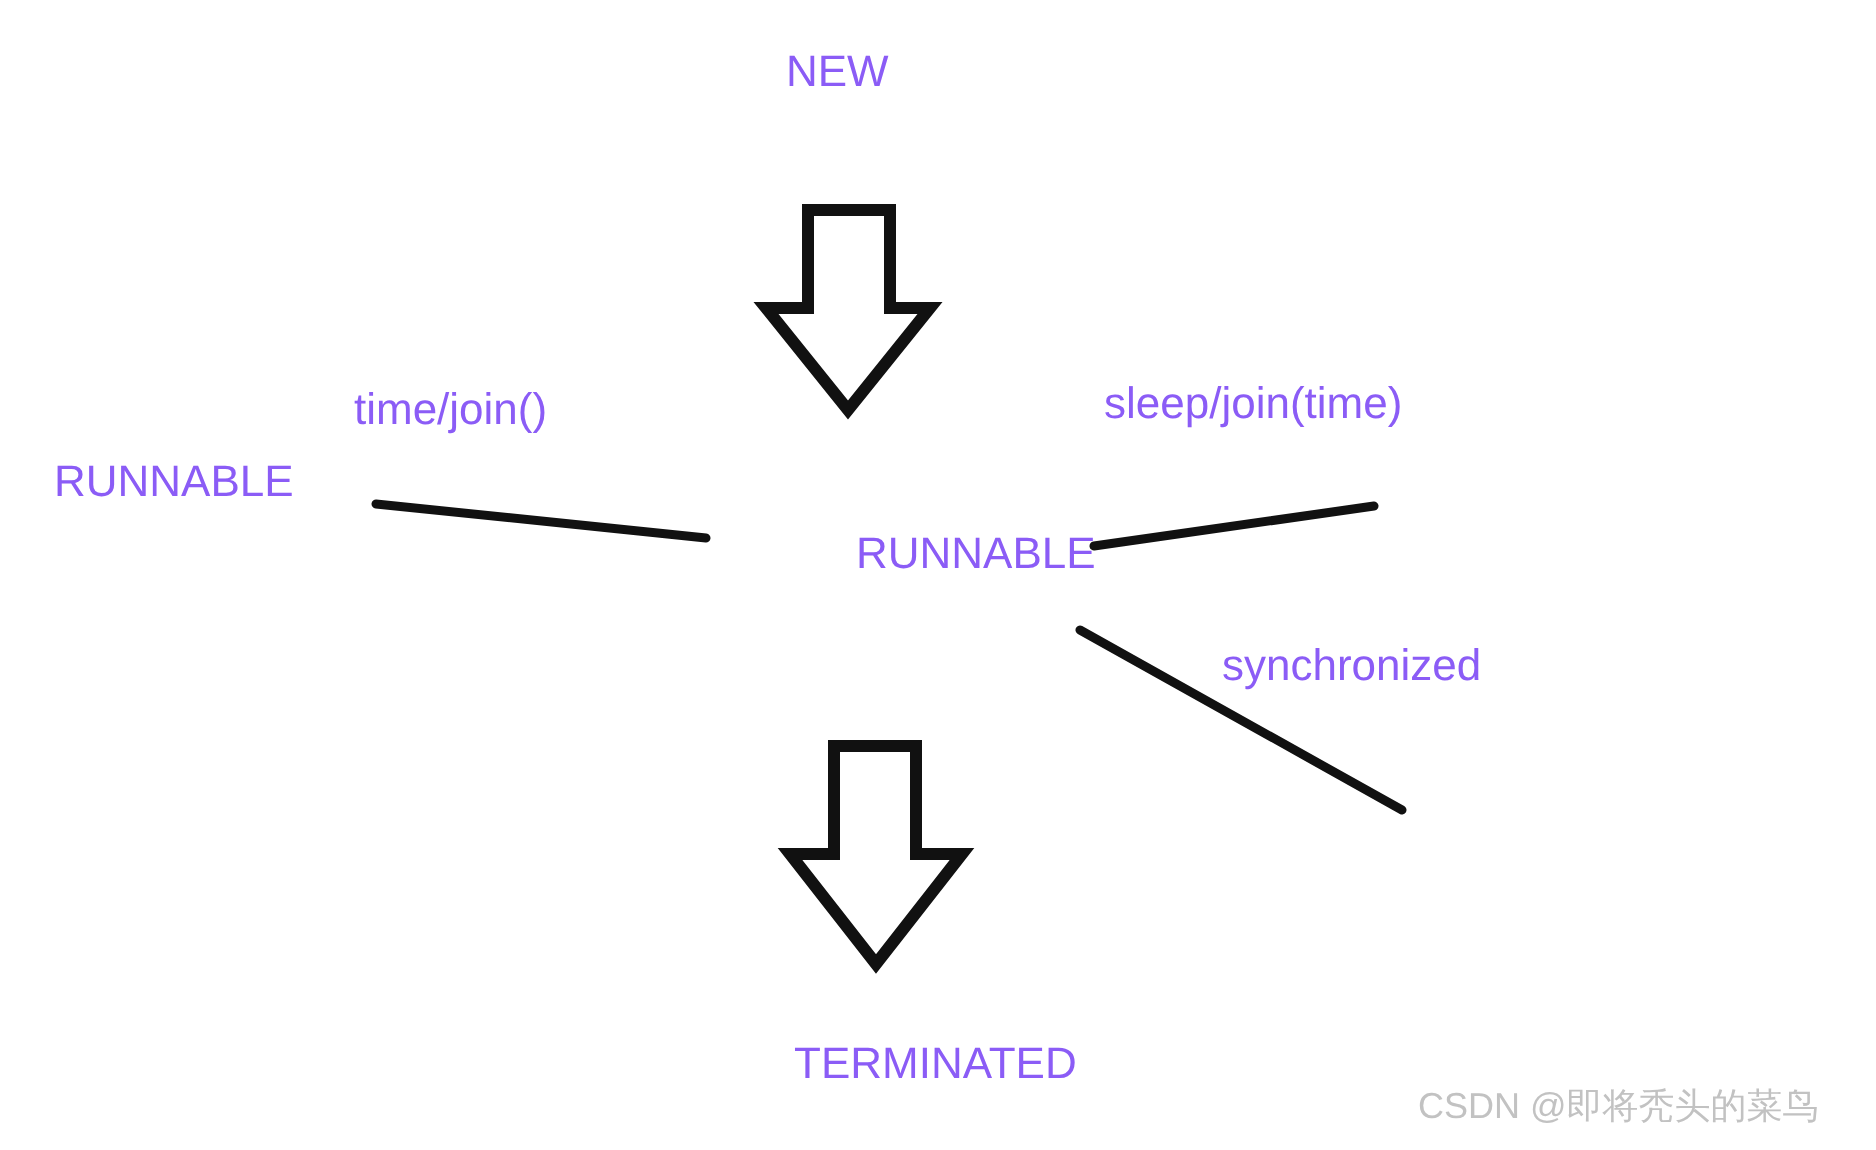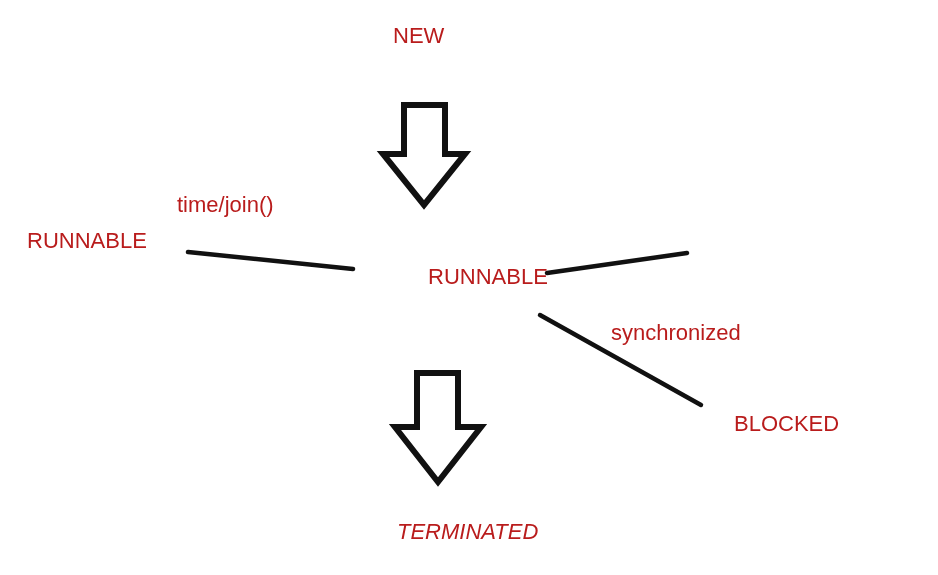--- a/index.html
+++ b/index.html
@@ -30,21 +30,21 @@
   }
   .edge {
     stroke: #111111;
     stroke-width: 4.5;
     stroke-linecap: round;
   }
   .label {
     position: absolute;
     font-size: 22px;
     line-height: 1;
-    color: #b91c1c;
+    color: #8b5cf6;
     white-space: nowrap;
   }
   .watermark {
     position: absolute;
     left: 709px;
     top: 544px;
     font-size: 18px;
     line-height: 1.1;
     color: #c2c2c2;
     text-shadow: 1px 1px 0 #ffffff;
@@ -64,23 +64,24 @@
     <line class="edge" x1="540" y1="315" x2="701" y2="405"></line>
   </svg>
 
   <span class="label" style="left:393px; top:25px;">NEW</span>
 
   <span class="label" style="left:27px; top:230px;">RUNNABLE</span>
 
   <span class="label" style="left:386px; top:266px;margin-left:42px;">RUNNABLE</span>
 
 
-  <span class="label" style="left:734px; top:413px;">BLOCKED</span>
 
-  <span class="label" style="left:397px; top:521px;font-style:italic;">TERMINATED</span>
+  <span class="label" style="left:397px; top:521px;">TERMINATED</span>
 
   <span class="label" style="left:177px; top:194px;">time/join()</span>
 
+  <span class="label" style="left:552px; top:191px;">sleep/join(time)</span>
 
   <span class="label" style="left:611px; top:322px;">synchronized</span>
 
+  <span class="watermark">CSDN @即将秃头的菜鸟</span>
 
 </div>
 
 </body></html>

